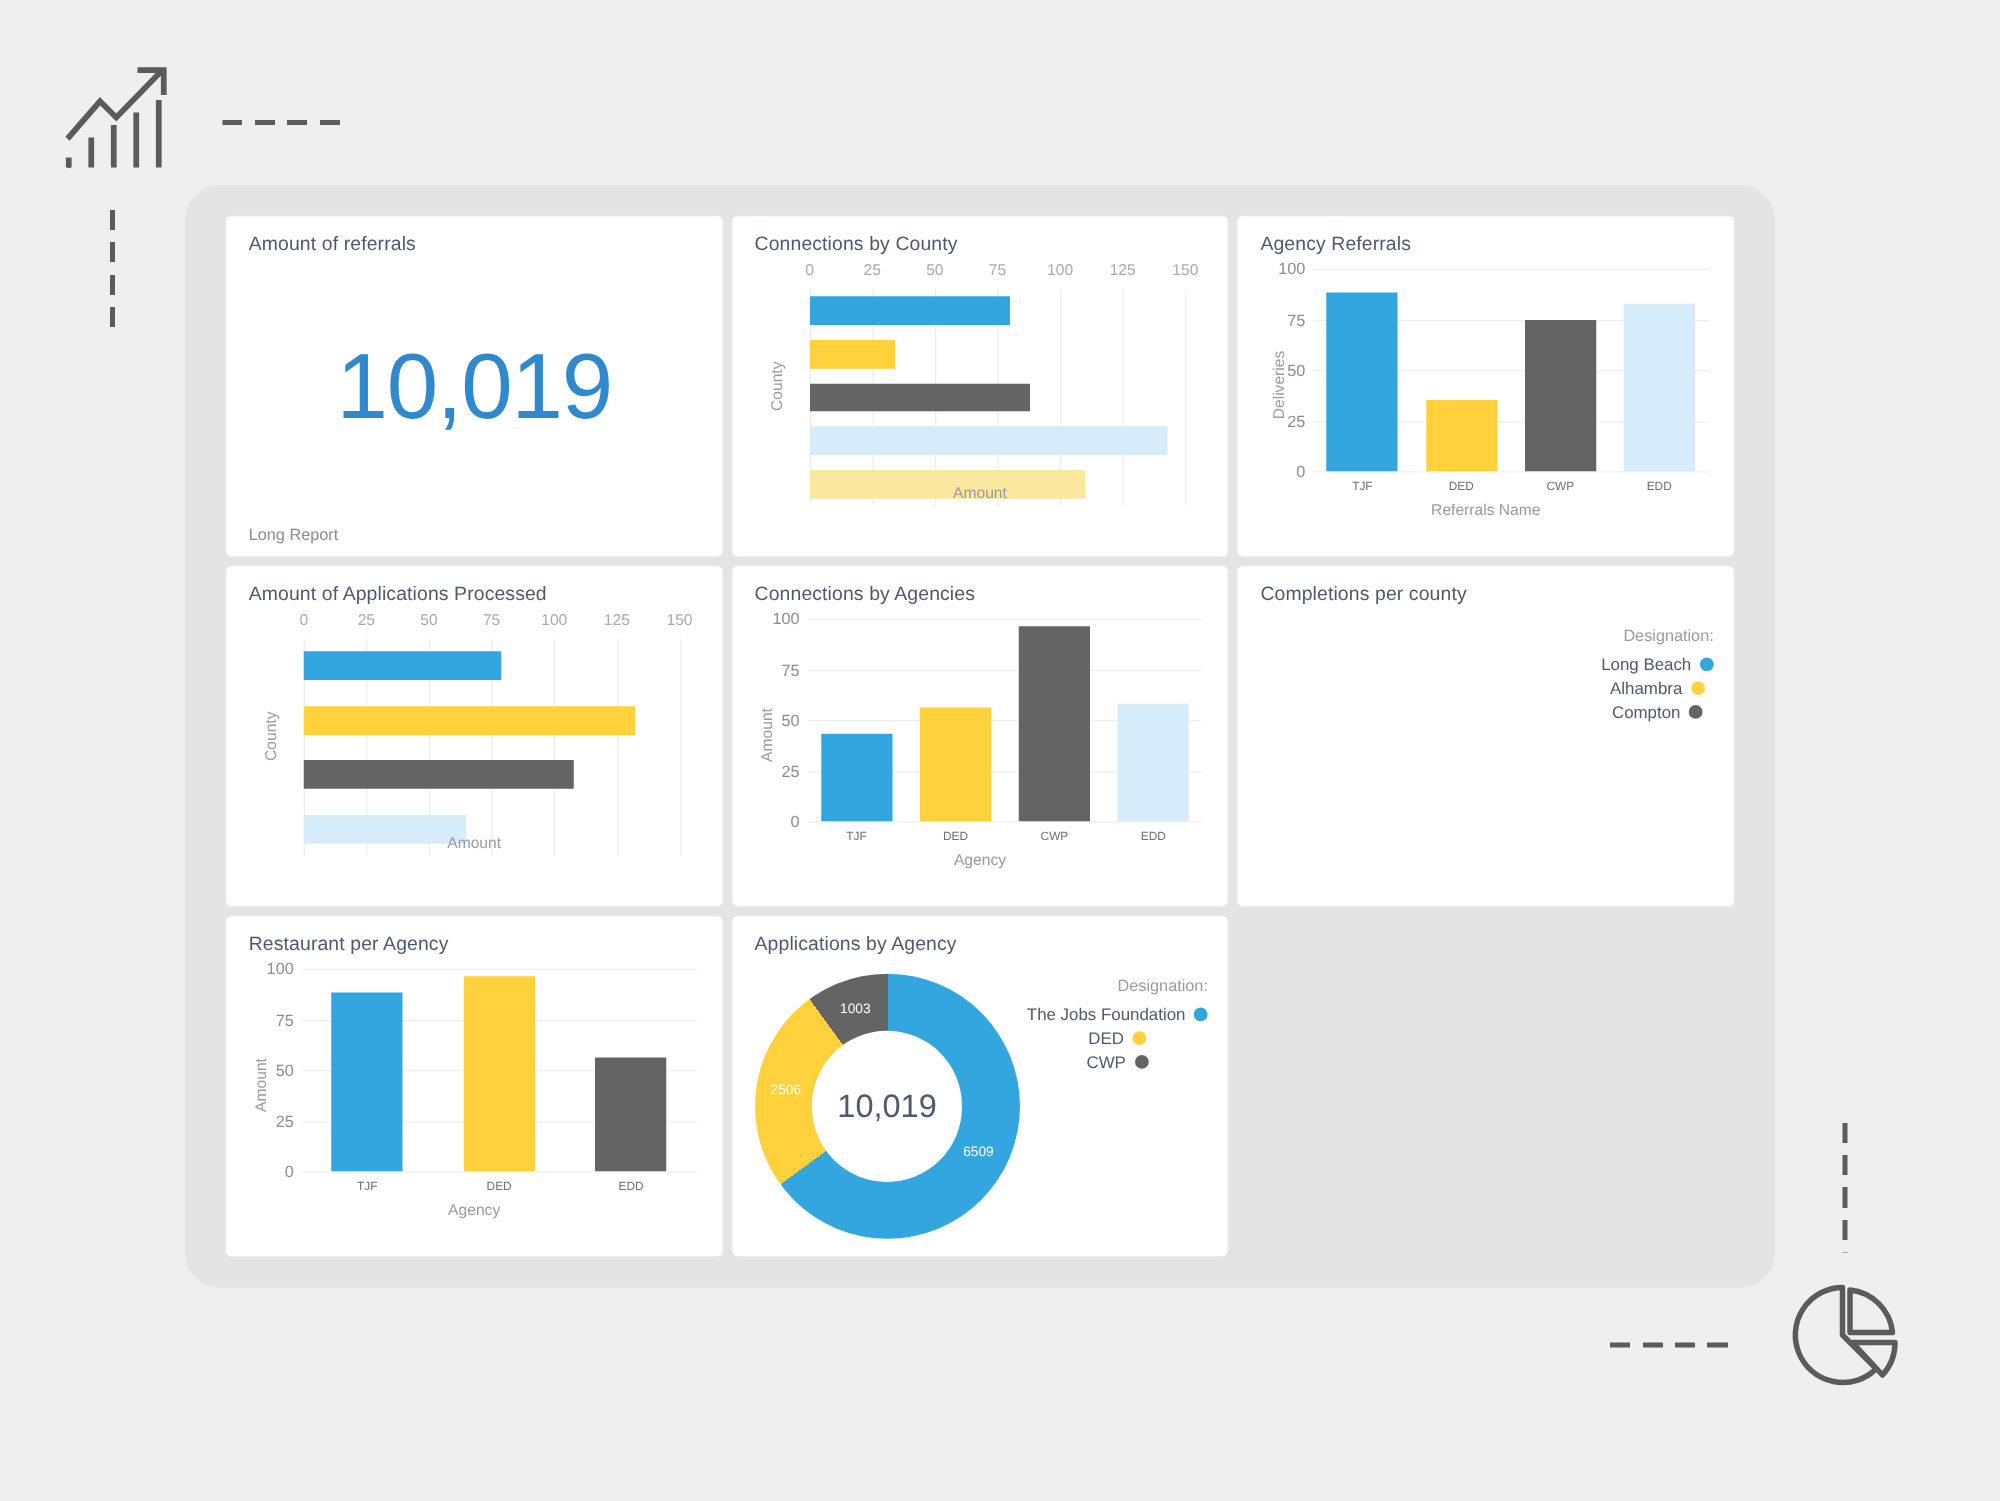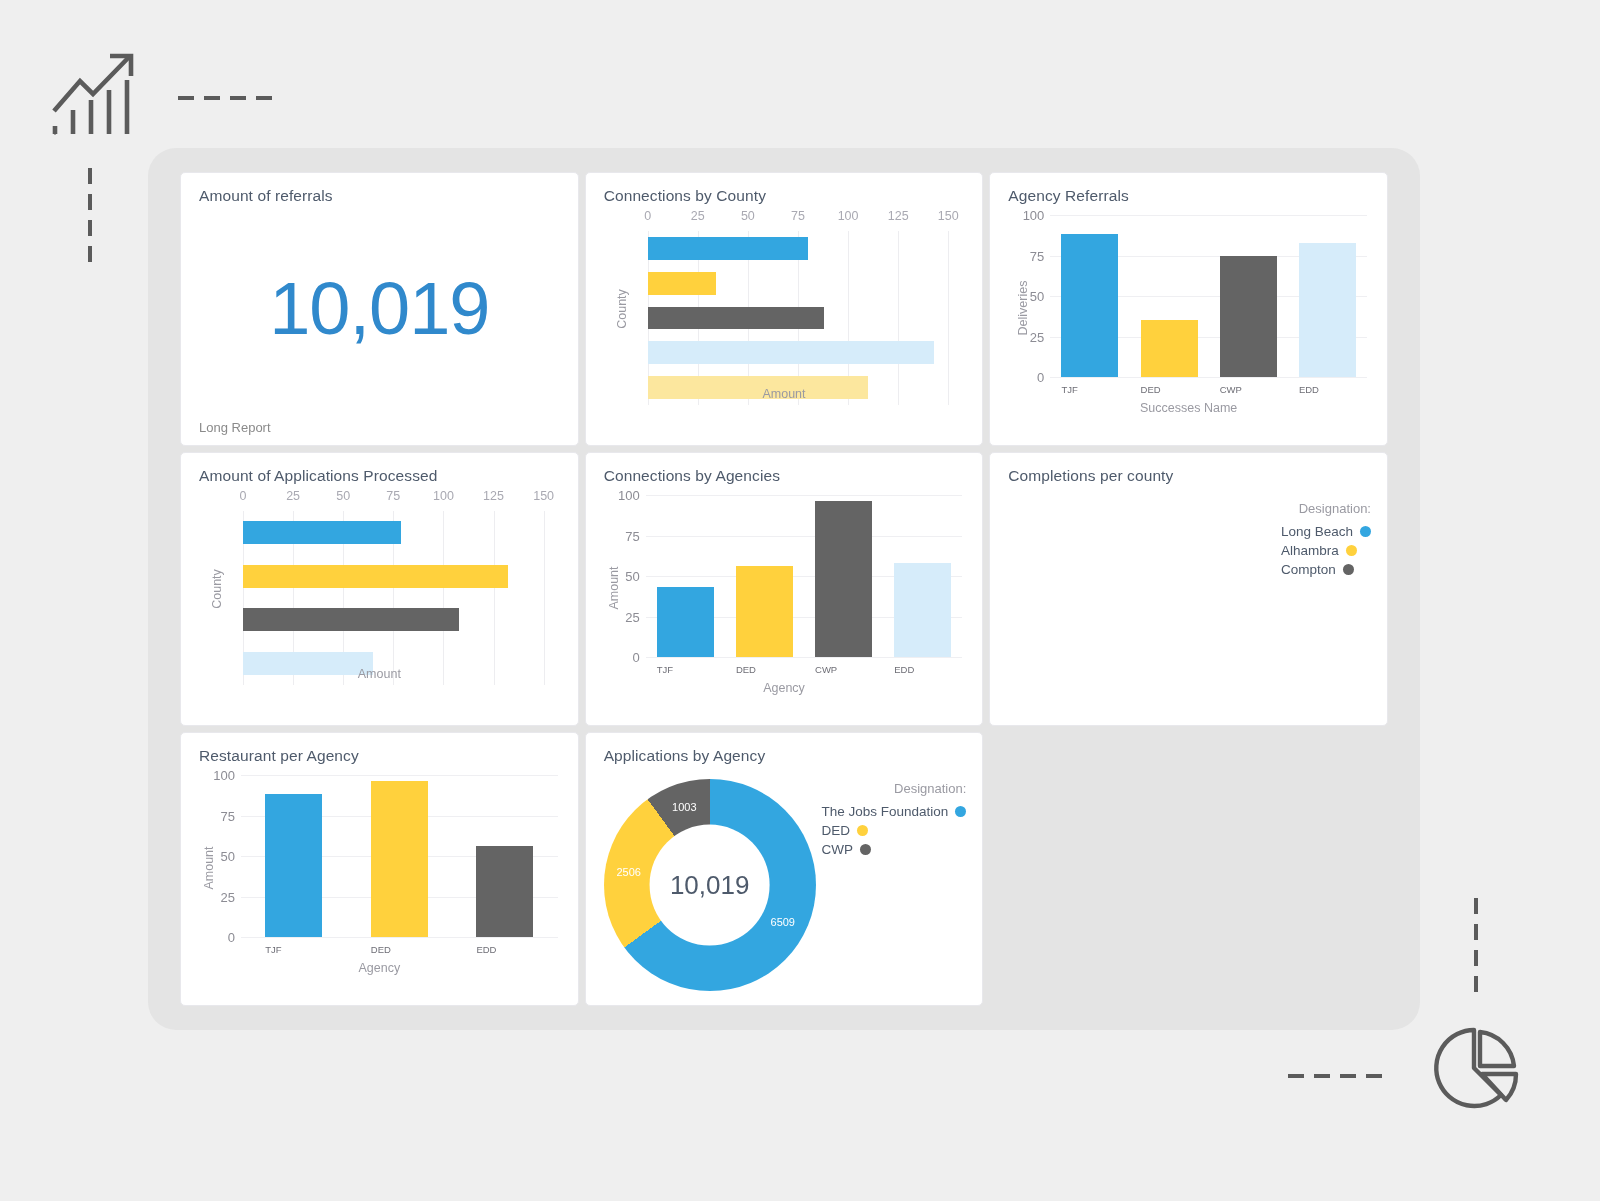--- a/index.html
+++ b/index.html
@@ -106,21 +106,21 @@
   .vbar-cols {
     position:absolute; inset:0; display:flex; align-items:flex-end;
     justify-content:space-around;
   }
   .vbar-col { width:18%; display:flex; flex-direction:column; align-items:center; height:100%; justify-content:flex-end; }
   .vbar { width:100%; }
   .vbar-cat {
     position:absolute; bottom:22px; left:60px; right:20px;
     display:flex; justify-content:space-around;
   }
-  .vbar-cat span { width:18%; text-align:left; font-size:9.5px; color:#6E6E76; }
+  .vbar-cat span { width:18%; text-align:center; font-size:9.5px; color:#6E6E76; }
   .vbar-xlabel {
     position:absolute; left:0; right:0; bottom:2px; text-align:center;
     font-size:12.5px; color:#9A9AA2;
   }
 
   
   .donut-wrap { position:absolute; left:10px; top:40px; width:250px; height:240px; }
   .donut { position:absolute; left:8px; top:6px; width:212px; height:212px; border-radius:50%; }
   .donut-hole {
     position:absolute; left:50%; top:50%; transform:translate(-50%,-50%);
@@ -128,21 +128,21 @@
     display:flex; align-items:center; justify-content:center;
   }
   .donut-total { font-size:26px; color:#4E5A6B; font-weight:400; }
   .slice-label {
     position:absolute; font-size:11px; color:#fff; white-space:nowrap;
     transform:translate(-50%,-50%);
   }
   .legend { position:absolute; right:16px; top:48px; text-align:right; }
   .legend-title { font-size:13px; color:#9A9AA2; margin-bottom:8px; }
   .legend-row {
-    display:flex; align-items:center; justify-content:flex-start;
+    display:flex; align-items:center; justify-content:center;
     gap:7px; margin-bottom:4px;
     font-size:13.5px; color:#4E5A6B;
   }
   .legend-dot { width:11px; height:11px; border-radius:50%; flex:0 0 auto; }
 </style>
 </head>
 <body>
 
 <svg class="deco" id="growth-icon" width="96" height="96" viewBox="0 0 96 96">
   <g stroke="#5B5B5B" stroke-width="4.2" fill="none" stroke-linecap="butt">
@@ -257,21 +257,21 @@
                 <div class="vbar" style="height:83%;background:#D6ECFA"></div>
               </div>
             </div>
           </div>
           <div class="vbar-cat">
             <span>TJF</span>
             <span>DED</span>
             <span>CWP</span>
             <span>EDD</span>
           </div>
-          <div class="vbar-xlabel">Successes Name</div>
+          <div class="vbar-xlabel">Referrals Name</div>
         </div>
     </div>
 
     <div class="card">
       <div class="card-title">Amount of Applications Processed</div>
       <div class="hbar-plot">
           <div class="hbar-ylabel">County</div>
           <div class="hbar-ticks">
             <div class="hbar-tick" style="left:0%">0</div>
             <div class="hbar-tick" style="left:15.625%">25</div>

